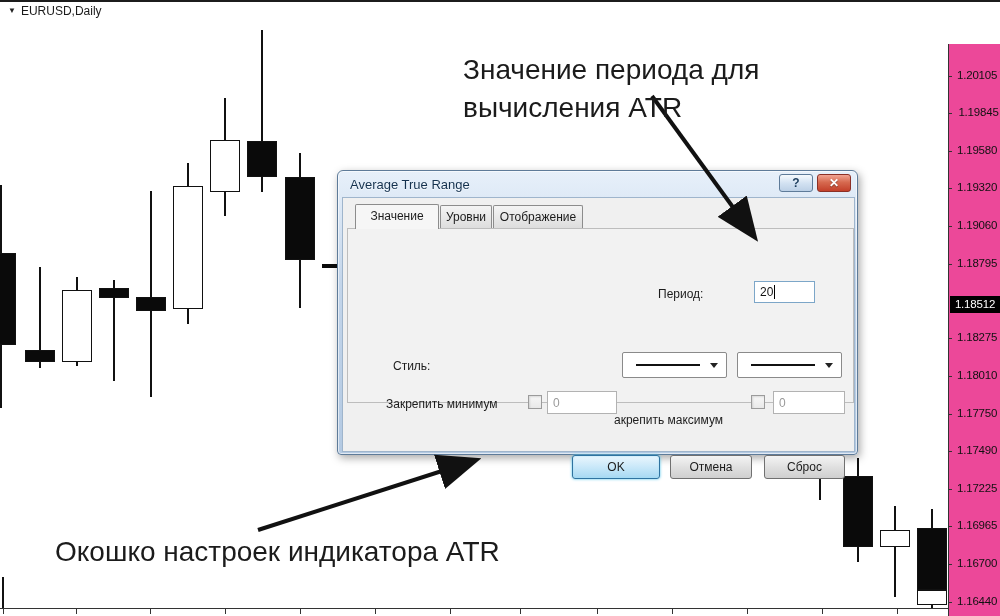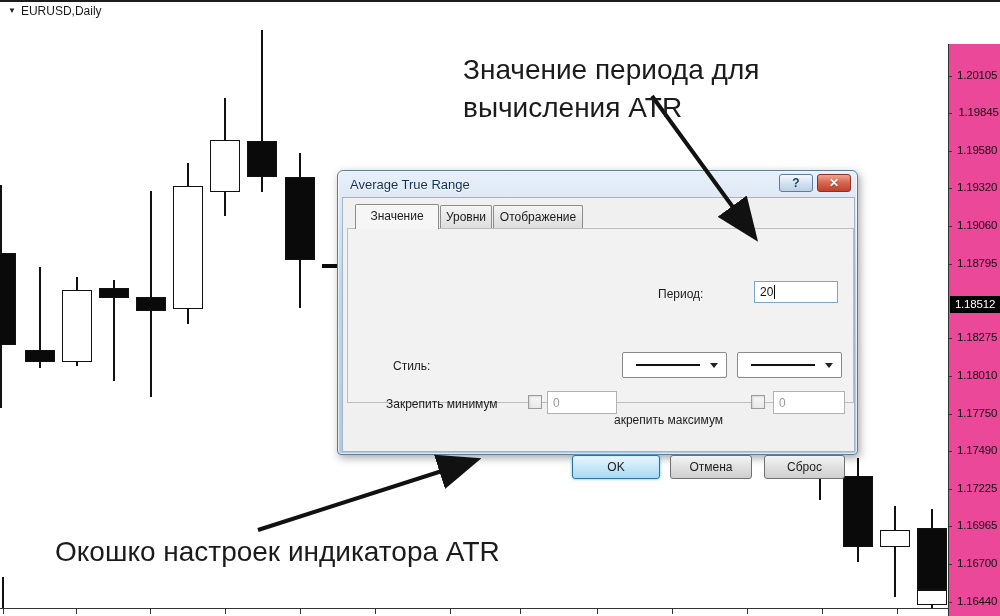--- a/index.html
+++ b/index.html
@@ -187,21 +187,21 @@
     </div>
 
     <div class="dlg-client">
       <div class="tab active" style="left:12px; width:84px;">Значение</div>
       <div class="tab" style="left:97px; width:52px;">Уровни</div>
       <div class="tab" style="left:150px; width:90px;">Отображение</div>
 
       <div class="tab-page">
 
         <div class="lbl" style="left:310px; top:58px; width:92px;">Период:</div>
-        <div class="txt-field period-field" style="left:406px; top:52px; width:84px; height:22px;">
+        <div class="txt-field period-field" style="left:406px; top:52px; width:61px; height:22px;">
           <span>20</span>
           <span class="caret"></span>
         </div>
 
         <div class="lbl" style="left:45px; top:130px; width:70px;">Стиль:</div>
         <div class="combo" style="left:274px; top:123px; width:105px;">
           <span class="line-sample"></span>
           <span class="arrow"></span>
         </div>
         <div class="combo" style="left:389px; top:123px; width:105px;">

